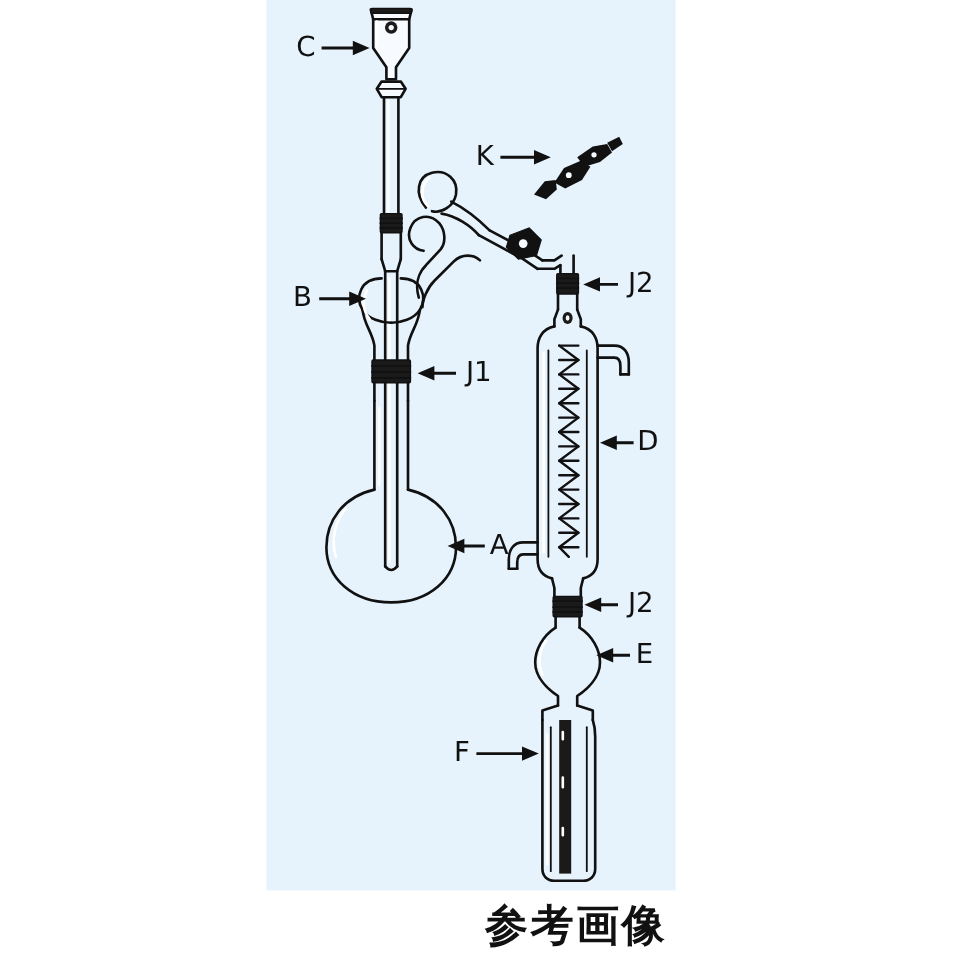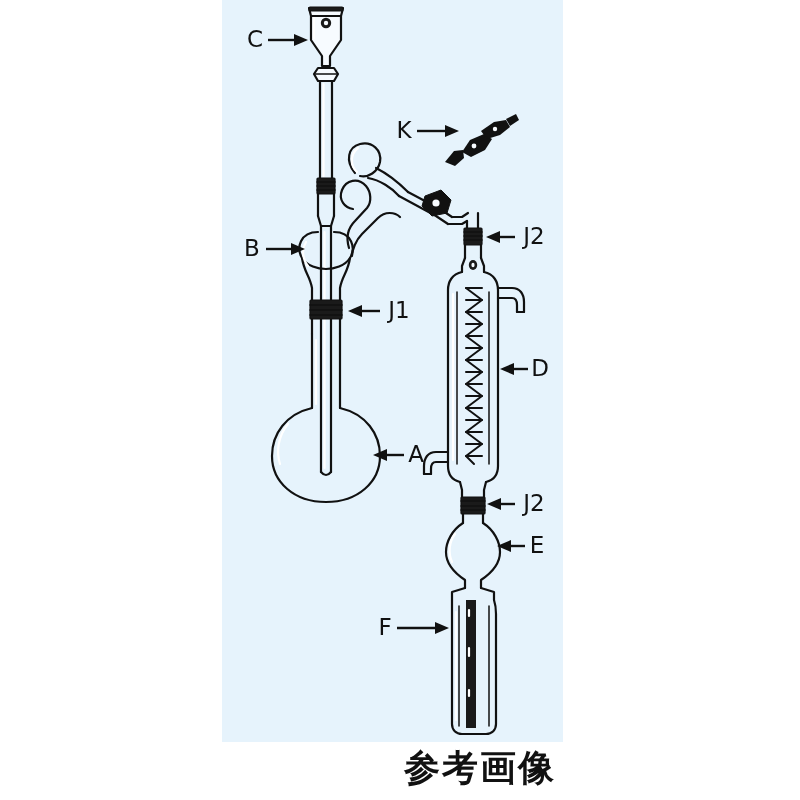--- a/index.html
+++ b/index.html
@@ -36,21 +36,21 @@
     width: 341px;
     height: 742px;
     display: block;
   }
   #caption {
     position: absolute;
     left: 404px;
     top: 748px;
     width: 200px;
     height: 46px;
-    font-family: Liberation Mono, monospace;
+    font-family: Liberation Sans, sans-serif;
     font-size: 36px;
     font-weight: 700;
     color: #111111;
     letter-spacing: 2px;
     line-height: 46px;
     white-space: nowrap;
   }
   .lbl {
     font-family: "DejaVu Sans", "Liberation Sans", sans-serif;
     font-size: 23px;

